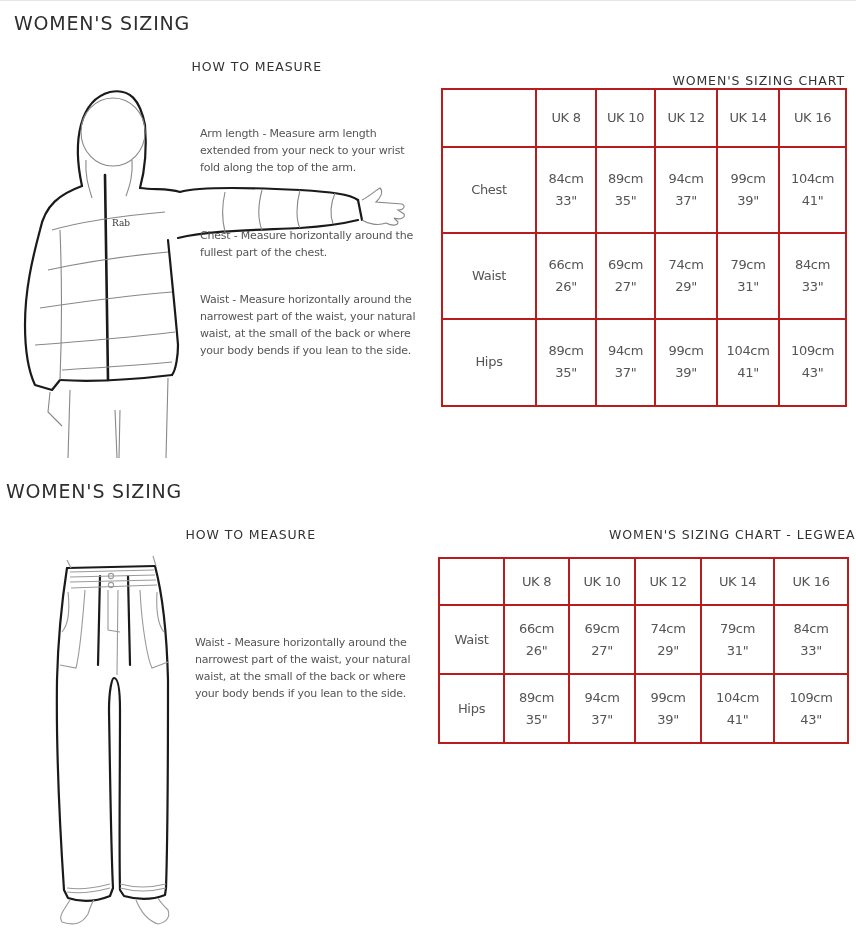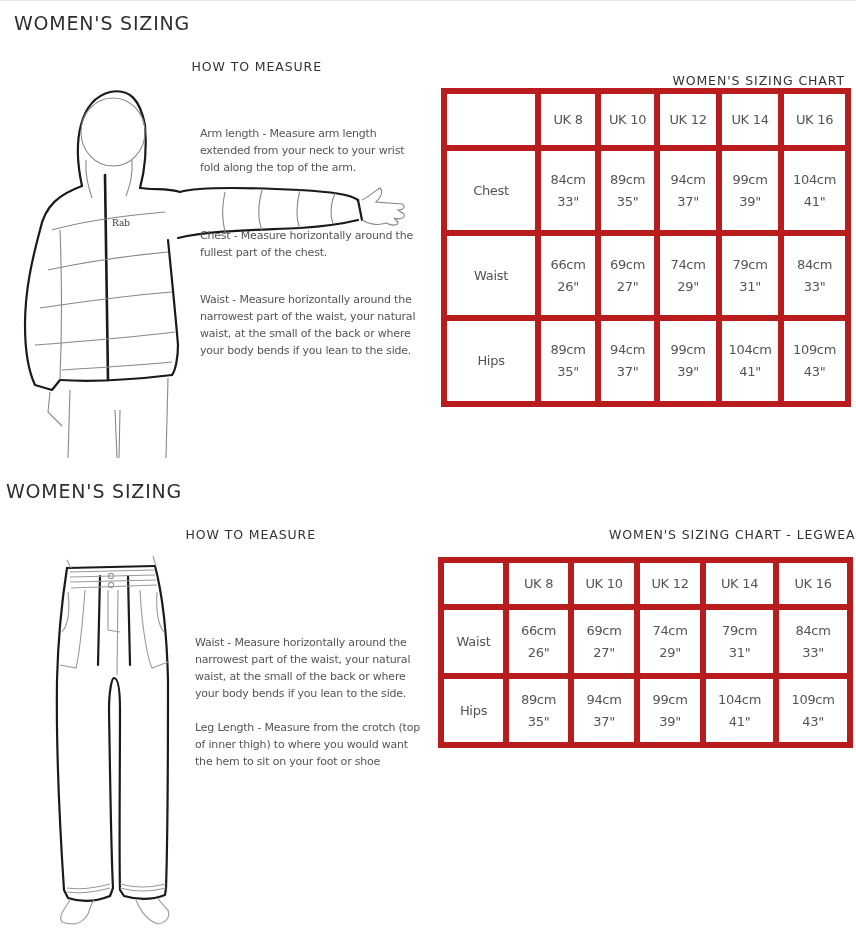--- a/index.html
+++ b/index.html
@@ -5,21 +5,21 @@
   * { box-sizing: border-box; margin: 0; padding: 0; }
   html, body { width: 856px; height: 946px; background: #ffffff; overflow: hidden; }
   body { position: relative; font-family: "DejaVu Sans", "Liberation Sans", sans-serif; color: #3a3a3a; }
   .topline { position: absolute; left: 0; top: 0; width: 856px; height: 1px; background: #e6e6e6; }
   .h1 { position: absolute; font-size: 19px; letter-spacing: 0.8px; color: #2f2f2f; font-weight: normal; white-space: nowrap; }
   .h2 { position: absolute; font-size: 12.5px; letter-spacing: 0.9px; color: #333; white-space: nowrap; text-align: right; }
   .desc { position: absolute; font-size: 11px; line-height: 17px; color: #555; letter-spacing: -0.2px; }
   .desc p { margin-bottom: 17px; }
   .desc p:last-child { margin-bottom: 0; }
   table.size { position: absolute; border-collapse: collapse; table-layout: fixed; }
-  table.size td { border: 6px solid #b91c1c; text-align: center; vertical-align: middle; font-size: 13px; color: #555; line-height: 22px; letter-spacing: -0.3px; }
+  table.size td { border: 2px solid #b91c1c; text-align: center; vertical-align: middle; font-size: 13px; color: #555; line-height: 22px; letter-spacing: -0.3px; }
   table.size td.rowlabel { color: #555; }
   table.size td .cm, table.size td .in { display: block; }
   svg.fig { position: absolute; }
 </style>
 </head>
 <body>
 
 <div class="topline"></div>
 
 <div class="h1" style="left:14px; top:12px;">WOMEN'S SIZING</div>
@@ -203,21 +203,20 @@
       <path d="M27 342 C40 344 55 342 70 338"></path>
     <path d="M80 334 C95 338 110 338 126 334"></path>
       <path d="M80 338 C95 342 110 342 126 338"></path>
     <path d="M30 350 C24 360 18 366 22 372 C34 376 42 374 48 364 C50 358 52 352 54 350"></path>
     <path d="M96 350 C100 360 106 370 118 374 C128 372 130 366 128 360 C124 356 120 352 118 348"></path>
   </g>
 </svg>
 
 <div class="desc" style="left:195px; top:634px; width:225px;">
   <p>Waist - Measure horizontally around the narrowest part of the waist, your natural waist, at the small of the back or where your body bends if you lean to the side.</p>
-  <p>Leg Length - Measure from the crotch (top of inner thigh) to where you would want the hem to sit on your foot or shoe</p>
 </div>
 
 <table class="size" style="left:438px; top:557px; width:409px; height:185px;">
   <colgroup>
     <col style="width:65px">
       <col style="width:65px">
       <col style="width:66px">
       <col style="width:66px">
       <col style="width:73px">
       <col style="width:74px">

